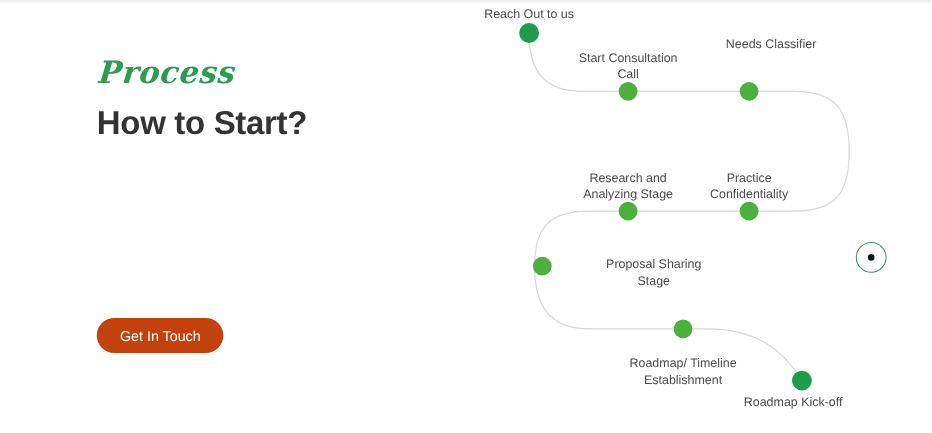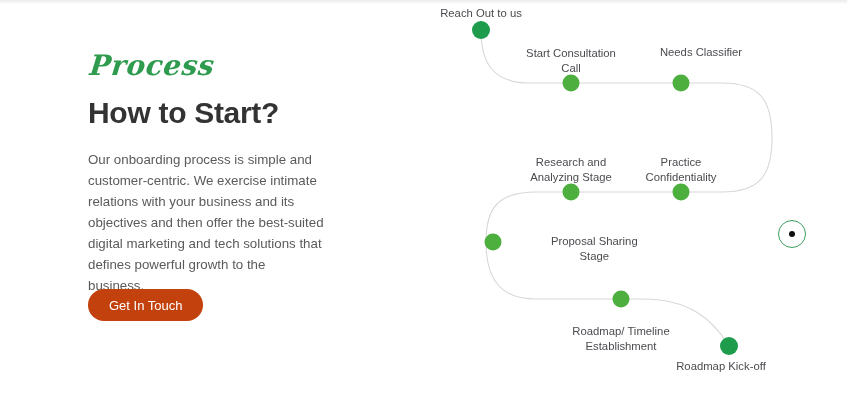--- a/index.html
+++ b/index.html
@@ -145,21 +145,20 @@
 </head>
 <body>
 
 <div id="page">
 
   <div class="top-strip"></div>
 
   <div class="left-col">
     <div class="eyebrow" style="color: rgb(46, 155, 78);">Process</div>
     <h1 class="headline" style="color: rgb(51, 51, 51);">How to Start?</h1>
-    <p class="body-copy" style="color: rgb(90, 90, 90);">Our onboarding process is simple and customer-centric. We exercise intimate relations with your business and its objectives and then offer the best-suited digital marketing and tech solutions that defines powerful growth to the business.</p>
   </div>
 
   <button class="cta-button" style="background: #c2410c;">Get In Touch</button>
 
   <div class="flow-wrap">
     <svg class="flow-svg" viewBox="0 0 427 394">
       <path id="flow-path" fill="none" stroke="#d8d8d8" stroke-width="1.1" stroke-linecap="round" d="M 61 30 C 61 62, 72 83, 110 83 L 302 83 C 340 83, 352 100, 352 138 C 352 175, 340 192, 302 192 L 116 192 C 78 192, 66 208, 66 242 C 66 276, 78 299, 116 299 L 222 299 C 268 299, 292 318, 309 346"></path>
       <g id="flow-nodes">
           <circle cx="61" cy="30" r="9" fill="#1e9b4b"></circle>
           <circle cx="151" cy="83" r="8.5" fill="#4caf3e"></circle>
@@ -168,21 +167,21 @@
           <circle cx="261" cy="192" r="8.5" fill="#4caf3e"></circle>
           <circle cx="73" cy="242" r="8.5" fill="#4caf3e"></circle>
           <circle cx="201" cy="299" r="8.5" fill="#4caf3e"></circle>
           <circle cx="309" cy="346" r="9" fill="#1e9b4b"></circle>
         </g>
     </svg>
     <div id="flow-labels">
         <div class="node-label" style="left: 61px; top: 6px; color: rgb(75, 75, 80);">Reach Out to us</div>
         <div class="node-label" style="left: 151px; top: 46px; color: rgb(75, 75, 80);">Start Consultation
 Call</div>
-        <div class="node-label" style="left: 261px; top: 45px; color: rgb(75, 75, 80); padding-left: 40px;">Needs Classifier</div>
+        <div class="node-label" style="left: 261px; top: 34px; color: rgb(75, 75, 80); padding-left: 40px;">Needs Classifier</div>
         <div class="node-label" style="left: 151px; top: 155px; color: rgb(75, 75, 80);">Research and
 Analyzing Stage</div>
         <div class="node-label" style="left: 261px; top: 155px; color: rgb(75, 75, 80);">Practice
 Confidentiality</div>
         <div class="node-label" style="left: 131px; top: 234px; color: rgb(75, 75, 80); transform: translateX(0px);">Proposal Sharing
 Stage</div>
         <div class="node-label" style="left: 201px; top: 324px; color: rgb(75, 75, 80);">Roadmap/ Timeline
 Establishment</div>
         <div class="node-label" style="left: 301px; top: 359px; color: rgb(75, 75, 80);">Roadmap Kick-off</div>
       </div>

